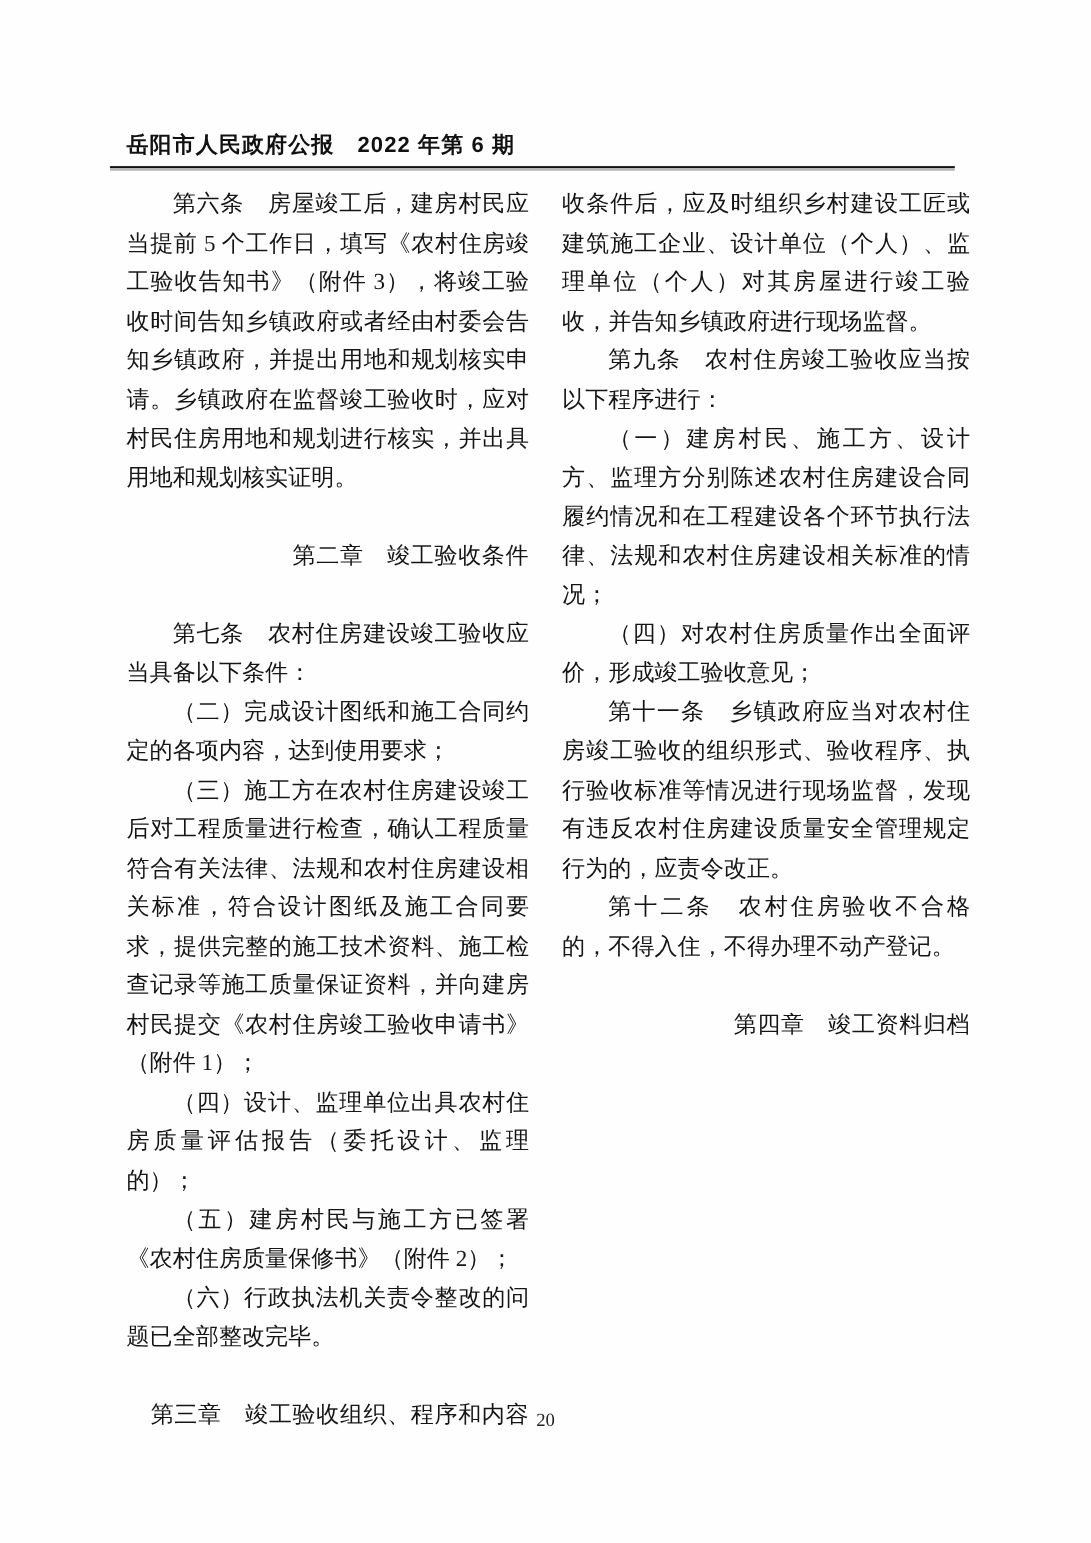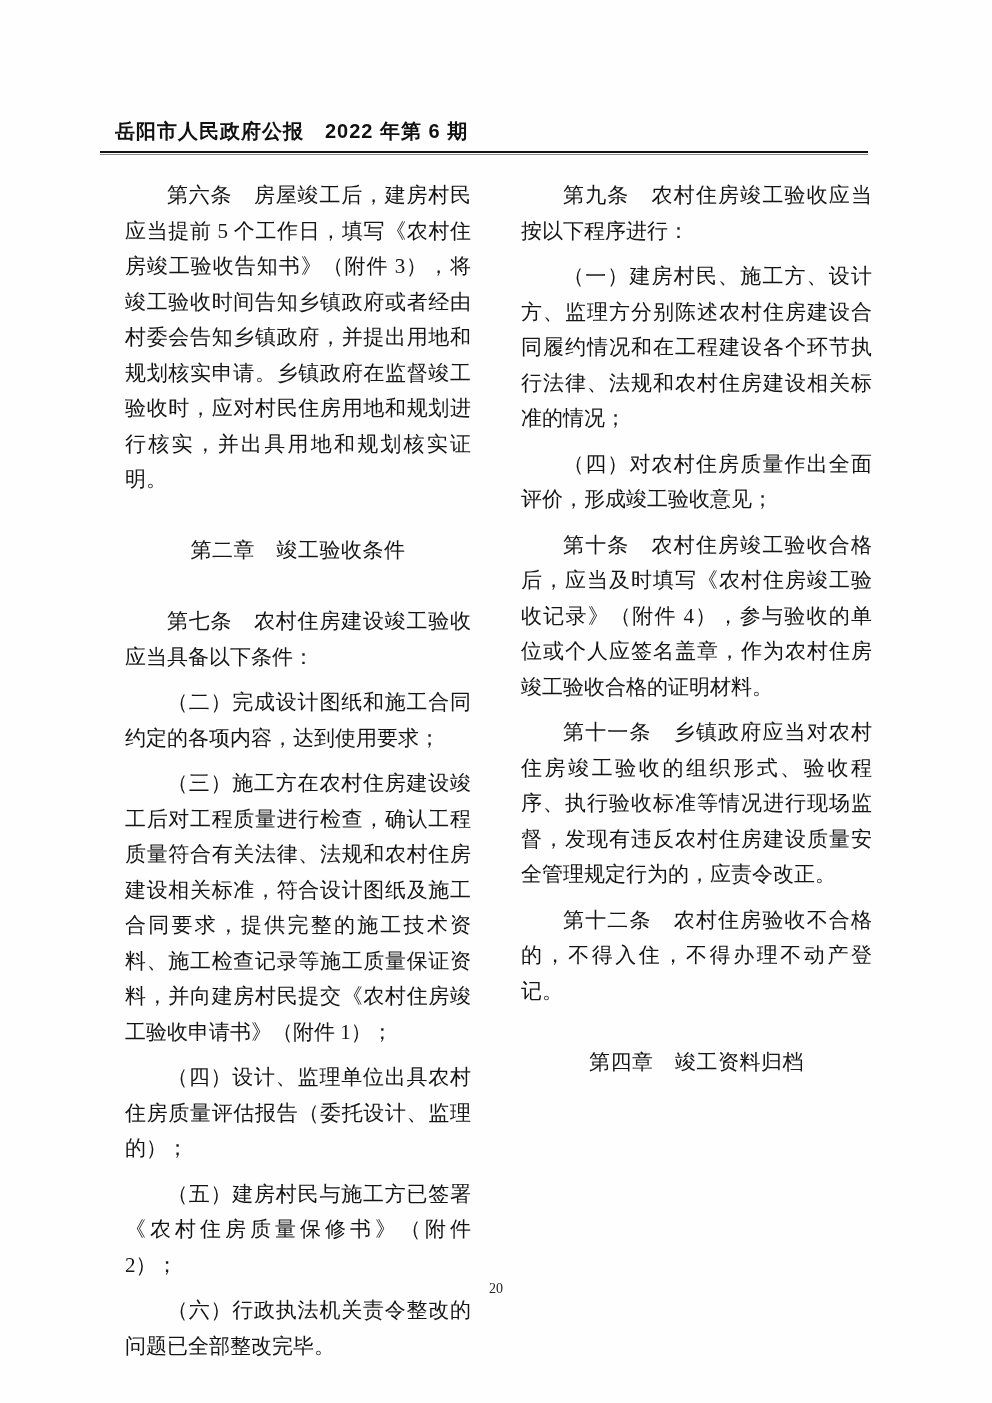--- a/index.html
+++ b/index.html
@@ -40,36 +40,36 @@
   }
   .column {
     position: absolute;
     top: 168px;
     font-size: 21px;
     line-height: 35.5px;
     text-align: justify;
   }
   .col-left  { left: 115px; width: 366px; }
   .col-right { left: 511px; width: 371px; }
-  .column p { margin: 10px; padding: 0; }
+  .column p { margin: 0; padding: 0; }
   .paragraph     { text-indent: 2em; }
   .continuation  { text-indent: 0; }
   .chapter-heading {
-    text-align: center;
+    text-align: right;
     text-indent: 0;
     margin: 35.5px 0 !important;
     letter-spacing: 0.5px;
   }
   .page-number {
     position: absolute;
     left: 0;
     top: 1281px;
     width: 992px;
     text-align: center;
-    font-size: 14px;
+    font-size: 17px;
     color: #222;
   }
 </style>
 </head>
 <body>
 
 <div class="page">
 
   <div class="header-title">岳阳市人民政府公报　2022 年第 6 期</div>
 
@@ -81,24 +81,24 @@
       <p class="paragraph">第七条　农村住房建设竣工验收应当具备以下条件：</p>
       <p class="paragraph">（二）完成设计图纸和施工合同约定的各项内容，达到使用要求；</p>
       <p class="paragraph">（三）施工方在农村住房建设竣工后对工程质量进行检查，确认工程质量符合有关法律、法规和农村住房建设相关标准，符合设计图纸及施工合同要求，提供完整的施工技术资料、施工检查记录等施工质量保证资料，并向建房村民提交《农村住房竣工验收申请书》（附件 1）；</p>
       <p class="paragraph">（四）设计、监理单位出具农村住房质量评估报告（委托设计、监理的）；</p>
       <p class="paragraph">（五）建房村民与施工方已签署《农村住房质量保修书》（附件 2）；</p>
       <p class="paragraph">（六）行政执法机关责令整改的问题已全部整改完毕。</p>
       <p class="chapter-heading">第三章　竣工验收组织、程序和内容</p>
     </div>
 
   <div class="column col-right">
+      <p class="continuation">收条件后，应及时组织乡村建设工匠或建筑施工企业、设计单位（个人）、监理单位（个人）对其房屋进行竣工验收，并告知乡镇政府进行现场监督。</p>
       <p class="paragraph">第九条　农村住房竣工验收应当按以下程序进行：</p>
       <p class="paragraph">（一）建房村民、施工方、设计方、监理方分别陈述农村住房建设合同履约情况和在工程建设各个环节执行法律、法规和农村住房建设相关标准的情况；</p>
       <p class="paragraph">（四）对农村住房质量作出全面评价，形成竣工验收意见；</p>
-      <p class="paragraph">第十条　农村住房竣工验收合格后，应当及时填写《农村住房竣工验收记录》（附件 4），参与验收的单位或个人应签名盖章，作为农村住房竣工验收合格的证明材料。</p>
       <p class="paragraph">第十一条　乡镇政府应当对农村住房竣工验收的组织形式、验收程序、执行验收标准等情况进行现场监督，发现有违反农村住房建设质量安全管理规定行为的，应责令改正。</p>
       <p class="paragraph">第十二条　农村住房验收不合格的，不得入住，不得办理不动产登记。</p>
       <p class="chapter-heading">第四章　竣工资料归档</p>
     </div>
 
   <div class="page-number">20</div>
 
 </div>
 
 </body></html>

